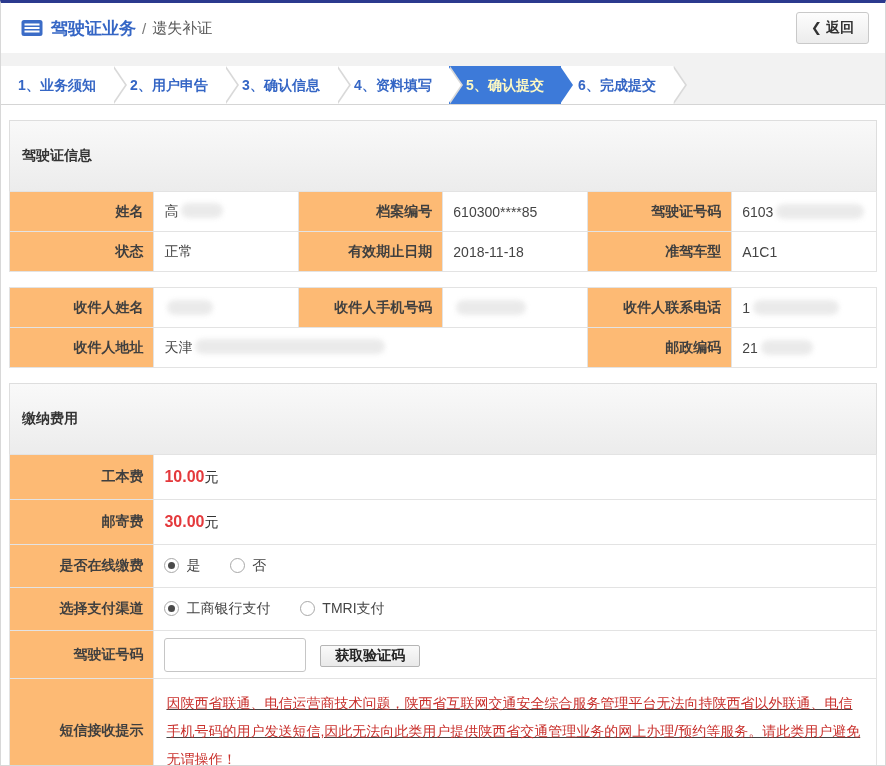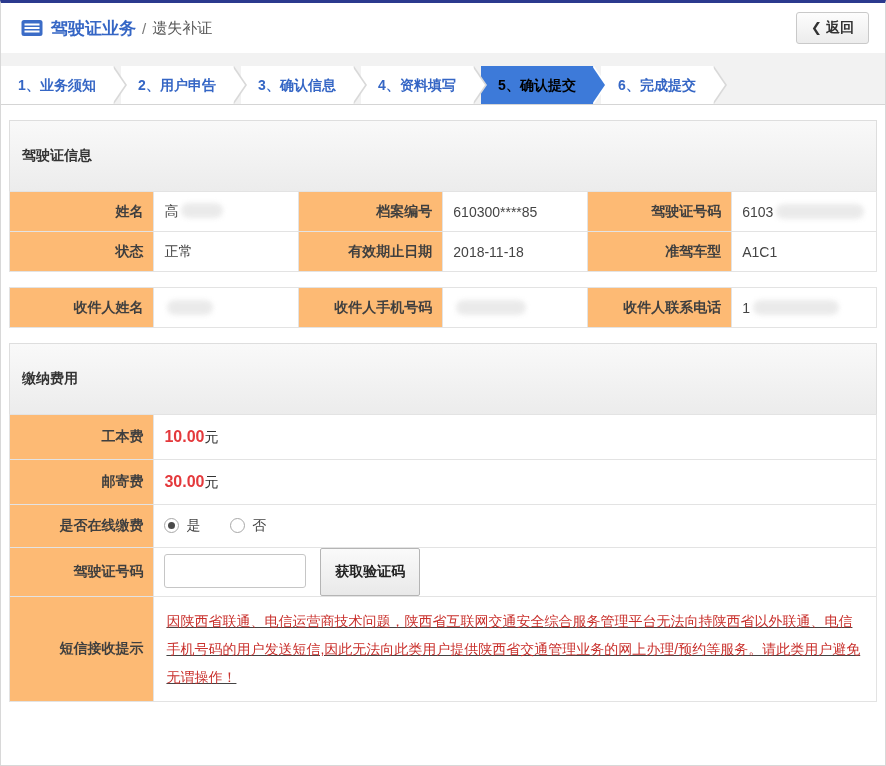--- a/index.html
+++ b/index.html
@@ -11,47 +11,47 @@
   .header-left{display:flex;align-items:center;}
   .hicon{display:inline-flex;margin-right:8px;}
   .title{color:#3566c5;font-size:17px;font-weight:bold;}
   .sep{color:#777;font-size:15px;margin:0 6px;}
   .subtitle{color:#555;font-size:15px;}
   .back-btn{background:linear-gradient(#fdfdfd,#ececec);border:1px solid #c9c9c9;border-radius:3px;padding:6px 14px;font-size:14px;font-weight:bold;color:#333;cursor:pointer;font-family:inherit;}
   .back-btn .chev{font-weight:bold;margin-right:4px;font-size:13px;}
 
   
   .steps-wrap{background:#f2f2f2;padding-top:13px;border-bottom:1px solid #d5d5d5;}
-  .steps{display:flex;height:38px;gap:8px;}
+  .steps{display:flex;height:38px;}
   .step{position:relative;width:112px;text-align:center;line-height:38px;background:#fff;color:#3566c5;font-weight:bold;font-size:14px;cursor:pointer;}
   .step::before{content:"";position:absolute;top:0;right:-14px;width:0;height:0;border-top:19px solid transparent;border-bottom:19px solid transparent;border-left:13px solid #d9d9d9;z-index:1;}
   .step::after{content:"";position:absolute;top:0;right:-12px;width:0;height:0;border-top:19px solid transparent;border-bottom:19px solid transparent;border-left:13px solid #fff;z-index:2;}
   .step:nth-child(1){z-index:6;}.step:nth-child(2){z-index:5;}.step:nth-child(3){z-index:4;}
   .step:nth-child(4){z-index:3;}.step:nth-child(5){z-index:2;}.step:nth-child(6){z-index:1;}
-  .step.active{background:#3d7ad9;color:#000000;}
+  .step.active{background:#3d7ad9;color:#fef9c3;}
   .step.active::after{border-left-color:#3d7ad9;}
   .step.active::before{border-left-color:#fff;}
 
   
   .section{margin:15px 8px 0;}
   .section-title{box-sizing:border-box;padding:26px 12px;font-weight:bold;color:#333;font-size:14px;background:linear-gradient(#f9f9f9,#ececec);border:1px solid #dedede;border-bottom:none;}
   table{width:100%;border-collapse:collapse;table-layout:fixed;}
   td{border:1px solid #e3e3e3;height:39px;padding:0 10px;font-size:14px;overflow:hidden;white-space:nowrap;}
   td.lbl{background:#fdba74;text-align:right;font-weight:bold;color:#3f3f3f;}
   td.val{background:#fff;color:#444;}
   .redact{display:inline-block;height:15px;background:#e7e7e7;border-radius:8px;filter:blur(2.5px);opacity:.85;vertical-align:-2px;margin-left:3px;}
 
   
   .price{color:#e4393c;font-weight:bold;font-size:16px;}
   .unit{color:#333;font-size:14px;}
   .radio{display:inline-block;box-sizing:border-box;width:15px;height:15px;border:1px solid #a8a8a8;border-radius:50%;background:#fff;vertical-align:-3px;margin-right:7px;position:relative;cursor:pointer;}
   .radio.checked::after{content:"";position:absolute;left:3px;top:3px;width:7px;height:7px;border-radius:50%;background:#4a4a4a;}
   .radio-opt{margin-right:26px;color:#444;}
   .code-input{box-sizing:border-box;width:142px;height:34px;border:1px solid #c6c6c6;border-radius:3px;padding:0 8px;font-size:14px;font-family:inherit;}
-  .code-btn{height:48px;margin-left:10px;padding:0 14px;background:linear-gradient(#fafafa,#e9e9e9);border:1px solid #b5b5b5;border-radius:2px;font-weight:bold;font-size:14px;color:#222;cursor:pointer;font-family:inherit;vertical-align:middle;}
+  .code-btn{height:22px;margin-left:10px;padding:0 14px;background:linear-gradient(#fafafa,#e9e9e9);border:1px solid #b5b5b5;border-radius:2px;font-weight:bold;font-size:14px;color:#222;cursor:pointer;font-family:inherit;vertical-align:middle;}
   td.notice-cell{white-space:normal;padding:10px 12px;height:auto;text-decoration:underline;}
   .notice{color:#c9302c;line-height:2.0;font-size:14px;}
 </style>
 </head>
 <body>
 
 <div class="page">
 
   <div class="header">
     <div class="header-left">
@@ -125,20 +125,26 @@
         </colgroup>
       <tbody>
           <tr>
         <td class="lbl">收件人姓名</td>
         <td class="val"><span></span><span class="redact" style="width:46px"></span></td>
         <td class="lbl">收件人手机号码</td>
         <td class="val"><span></span><span class="redact" style="width:70px"></span></td>
         <td class="lbl">收件人联系电话</td>
         <td class="val"><span>1</span><span class="redact" style="width:86px"></span></td>
       </tr>
+      <tr>
+        <td class="lbl">收件人地址</td>
+        <td class="val" colspan="3"><span>天津</span><span class="redact" style="width:190px"></span></td>
+        <td class="lbl">邮政编码</td>
+        <td class="val"><span>21</span><span class="redact" style="width:52px"></span></td>
+      </tr>
     </tbody>
       </table>
   </div>
 
   <div class="section">
     <div class="section-title">缴纳费用</div>
     <table>
       <colgroup>
           <col style="width:16.66%">
           <col style="width:83.34%">
@@ -152,20 +158,27 @@
         <td class="lbl">邮寄费</td>
         <td class="val"><span class="price">30.00</span><span class="unit">元</span></td>
       </tr>
       <tr style="height:43px">
         <td class="lbl">是否在线缴费</td>
         <td class="val">
           <span class="radio-opt"><span class="radio checked"></span><span>是</span></span>
           <span class="radio-opt"><span class="radio"></span><span>否</span></span>
         </td>
       </tr>
+      <tr style="height:43px">
+        <td class="lbl">选择支付渠道</td>
+        <td class="val">
+          <span class="radio-opt"><span class="radio checked"></span><span>工商银行支付</span></span>
+          <span class="radio-opt"><span class="radio"></span><span>TMRI支付</span></span>
+        </td>
+      </tr>
       <tr style="height:48px">
         <td class="lbl">驾驶证号码</td>
         <td class="val">
           <input class="code-input" type="text" value="" style="">
           <button class="code-btn">获取验证码</button>
         </td>
       </tr>
       <tr>
         <td class="lbl">短信接收提示</td>
         <td class="val notice-cell"><span class="notice">因陕西省联通、电信运营商技术问题，陕西省互联网交通安全综合服务管理平台无法向持陕西省以外联通、电信手机号码的用户发送短信,因此无法向此类用户提供陕西省交通管理业务的网上办理/预约等服务。请此类用户避免无谓操作！</span></td>

